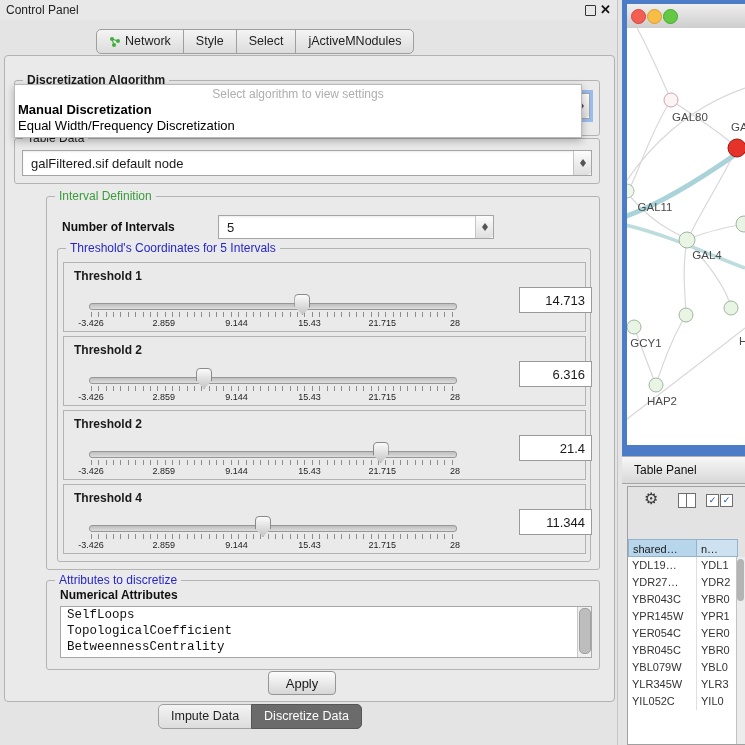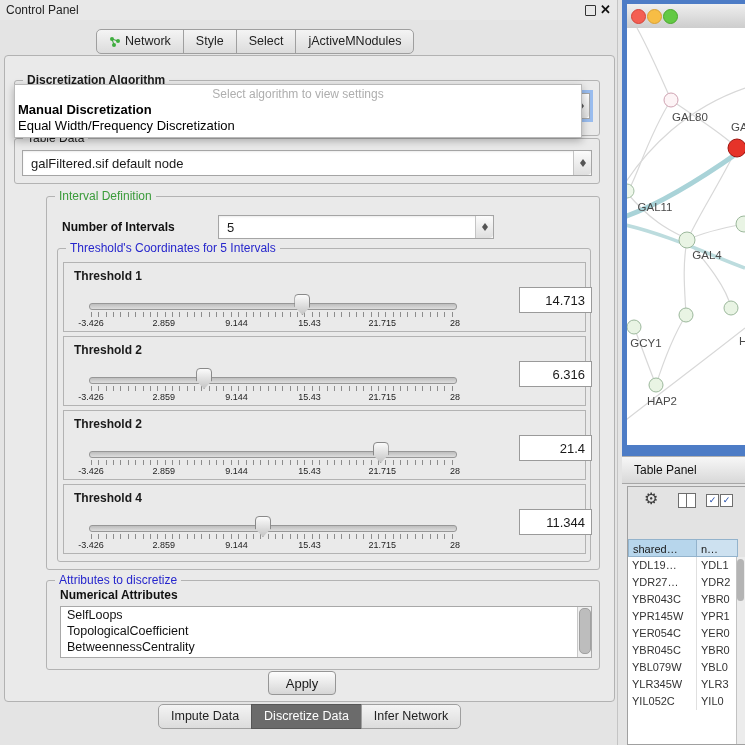--- a/index.html
+++ b/index.html
@@ -53,21 +53,21 @@
          border:1px solid #898989;border-radius:4px 4px 2px 2px;
          clip-path:polygon(0 0,100% 0,100% 60%,50% 100%,0 60%);z-index:3;}
   .ticks{position:absolute;left:2px;right:2px;top:18px;height:5px;
          background:repeating-linear-gradient(to right,#8c8c8c 0 1px,transparent 1px 7.36px);}
   .tick-labels{position:absolute;left:2px;right:2px;top:24px;height:11px;font-size:9px;color:#222;}
   .tick-label{position:absolute;transform:translateX(-50%);white-space:nowrap;}
   .value-box{position:absolute;left:455px;top:24px;width:73px;height:26px;background:#fff;border:1px solid #9a9a9a;
              font-size:13px;display:flex;align-items:center;justify-content:flex-end;padding-right:6px;box-sizing:border-box;}
 
   .listbox{position:absolute;left:60px;top:606px;width:530px;height:50px;background:#fff;border:1px solid #a8a8a8;overflow:hidden;}
-  .list-item{height:16px;line-height:16px;padding-left:6px;font-size:12.5px;color:#111;white-space:nowrap;}
+  .list-item{height:16px;line-height:16px;padding-left:6px;font-size:12.5px;color:#111;white-space:nowrap;font-family:Liberation Mono, monospace;}
   .list-scroll{position:absolute;right:0;top:0;width:13px;height:100%;background:#f0f0f0;border-left:1px solid #c8c8c8;}
   .list-scroll-thumb{position:absolute;left:1px;top:1px;width:10px;height:44px;background:#bdbdbd;border-radius:5px;border:1px solid #a0a0a0;}
 
   .apply-btn{position:absolute;left:268px;top:671px;width:66px;height:22px;background:linear-gradient(#fdfdfd,#d6d6d6);
              border:1px solid #969696;border-radius:4px;font-size:13px;display:flex;align-items:center;justify-content:center;}
 
   .divider-v{position:absolute;left:617px;top:0;width:1px;height:745px;background:#c4c4c4;}
 
   
   .net-frame{position:absolute;left:622px;top:0;width:123px;height:456px;background:#4d7cc6;}
@@ -262,23 +262,20 @@
 
   <div class="apply-btn">Apply</div>
 
   <div class="tabrow" style="left:146px;top:704px;">
     <div class="tab">
         <span>Impute Data</span>
       </div>
     <div class="tab selected">
         <span>Discretize Data</span>
       </div>
-    <div class="tab">
-        <span>Infer Network</span>
-      </div>
   </div>
 
   <div class="divider-v"></div>
 
   <div class="net-frame">
     <div class="net-titlebar">
       <span class="tl" style="left:4px;background:#f45f53;border:1px solid #d4443a;"></span>
       <span class="tl" style="left:20px;background:#f7bd45;border:1px solid #d8a034;"></span>
       <span class="tl" style="left:36px;background:#63c944;border:1px solid #4aa82e;"></span>
     </div>

